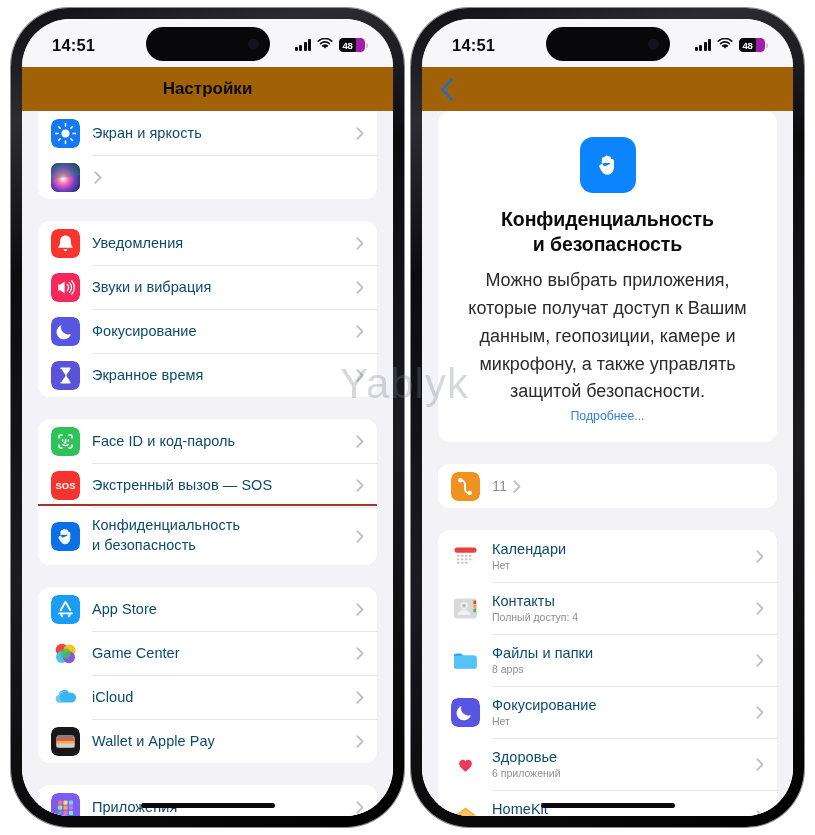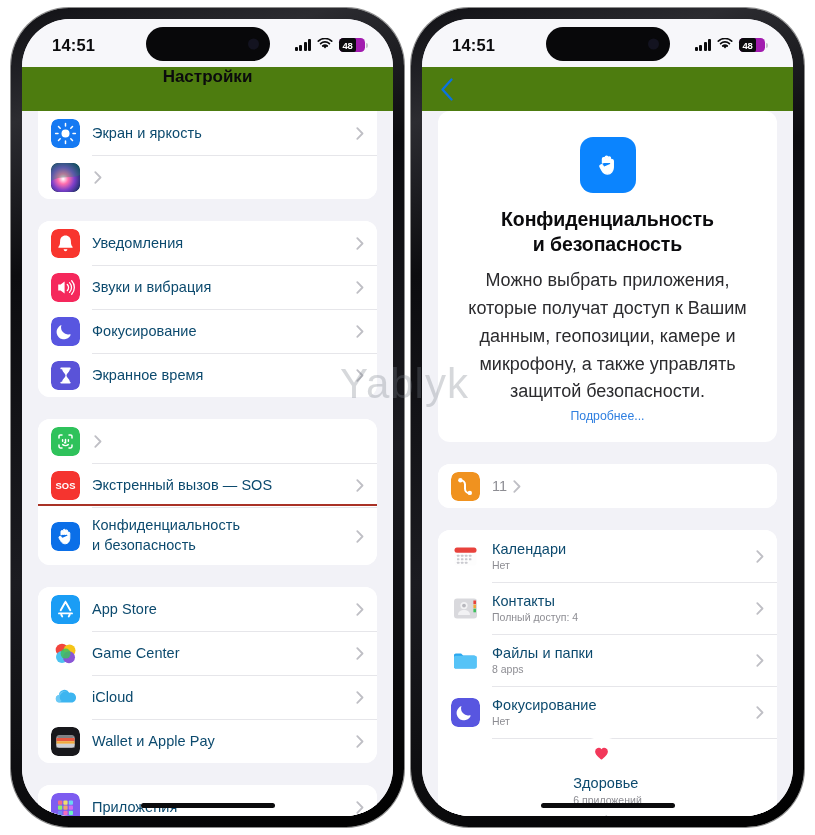--- a/index.html
+++ b/index.html
@@ -83,22 +83,22 @@
     position: relative; z-index: 2; color: #fff; font-size: 9.5px;
     font-weight: 700; padding-left: 3.5px; letter-spacing: -0.2px;
   }
   .batt:after {
     content: ""; position: absolute; right: -3px; top: 4.5px;
     width: 2px; height: 5px; border-radius: 0 2px 2px 0; background: #c1c1c7;
   }
 
   
   .navbar {
-    height: 44px; background: #4d7c0f;
-    display: flex; align-items: flex-start; justify-content: center;
+    height: 44px; background: #a16207;
+    display: flex; align-items: center; justify-content: center;
     position: relative;
   }
   .navbar .title { font-size: 17px; font-weight: 700; color: #0b0b0d; }
   .navbar .back {
     position: absolute; left: 18px; top: 50%; transform: translateY(-50%);
     width: 22px; height: 22px;
   }
   .navbar .back svg { display: block; }
 
   
@@ -356,20 +356,21 @@
                     <path d="M8 11V9.4c0-.8.6-1.4 1.4-1.4H11"></path>
                     <path d="M21 11V9.4c0-.8-.6-1.4-1.4-1.4H18"></path>
                     <path d="M8 18v1.6c0 .8.6 1.4 1.4 1.4H11"></path>
                     <path d="M21 18v1.6c0 .8-.6 1.4-1.4 1.4H18"></path>
                     <path d="M11.6 12.7v1.6M17.4 12.7v1.6"></path>
                     <path d="M14.5 12.6v3.1h-1"></path>
                     <path d="M11.8 17.6c1.4 1.2 4 1.2 5.4 0"></path>
                   </g>
                 </svg>
             </span>
+            <span class="txt"><span class="label">Face ID и код-пароль</span></span>
             <span class="chev">
                 <svg width="8" height="13" viewBox="0 0 8 13">
                   <path d="M1.3 1.2L6.5 6.5 1.3 11.8" stroke="#bfbfc5" stroke-width="1.8" fill="none" stroke-linecap="round" stroke-linejoin="round"></path>
                 </svg>
               </span>
           </div>
           <div class="row">
             <span class="ico">
               <svg class="ic-svg" viewBox="0 0 29 29">
                   <rect width="29" height="29" rx="7" fill="#f5342f"></rect>
@@ -656,21 +657,21 @@
             <span class="txt">
               <span class="label" style="display:block;">Фокусирование</span>
               <span class="sub" style="display:block;">Нет</span>
             </span>
             <span class="chev">
                 <svg width="8" height="13" viewBox="0 0 8 13">
                   <path d="M1.3 1.2L6.5 6.5 1.3 11.8" stroke="#bfbfc5" stroke-width="1.8" fill="none" stroke-linecap="round" stroke-linejoin="round"></path>
                 </svg>
               </span>
           </div>
-          <div class="row" style="min-height:52px;flex-direction:column;">
+          <div class="row" style="min-height:52px;">
             <span class="ico">
               <svg class="ic-svg" viewBox="0 0 29 29">
                   <rect width="29" height="29" rx="7" fill="#fff"></rect>
                   <path d="M14.5 21.5s-6.4-4-6.4-8.1a3.6 3.6 0 0 1 6.4-2.2 3.6 3.6 0 0 1 6.4 2.2c0 4.1-6.4 8.1-6.4 8.1z" fill="#f2385a"></path>
                 </svg>
             </span>
             <span class="txt">
               <span class="label" style="display:block;">Здоровье</span>
               <span class="sub" style="display:block;">6 приложений</span>
             </span>

